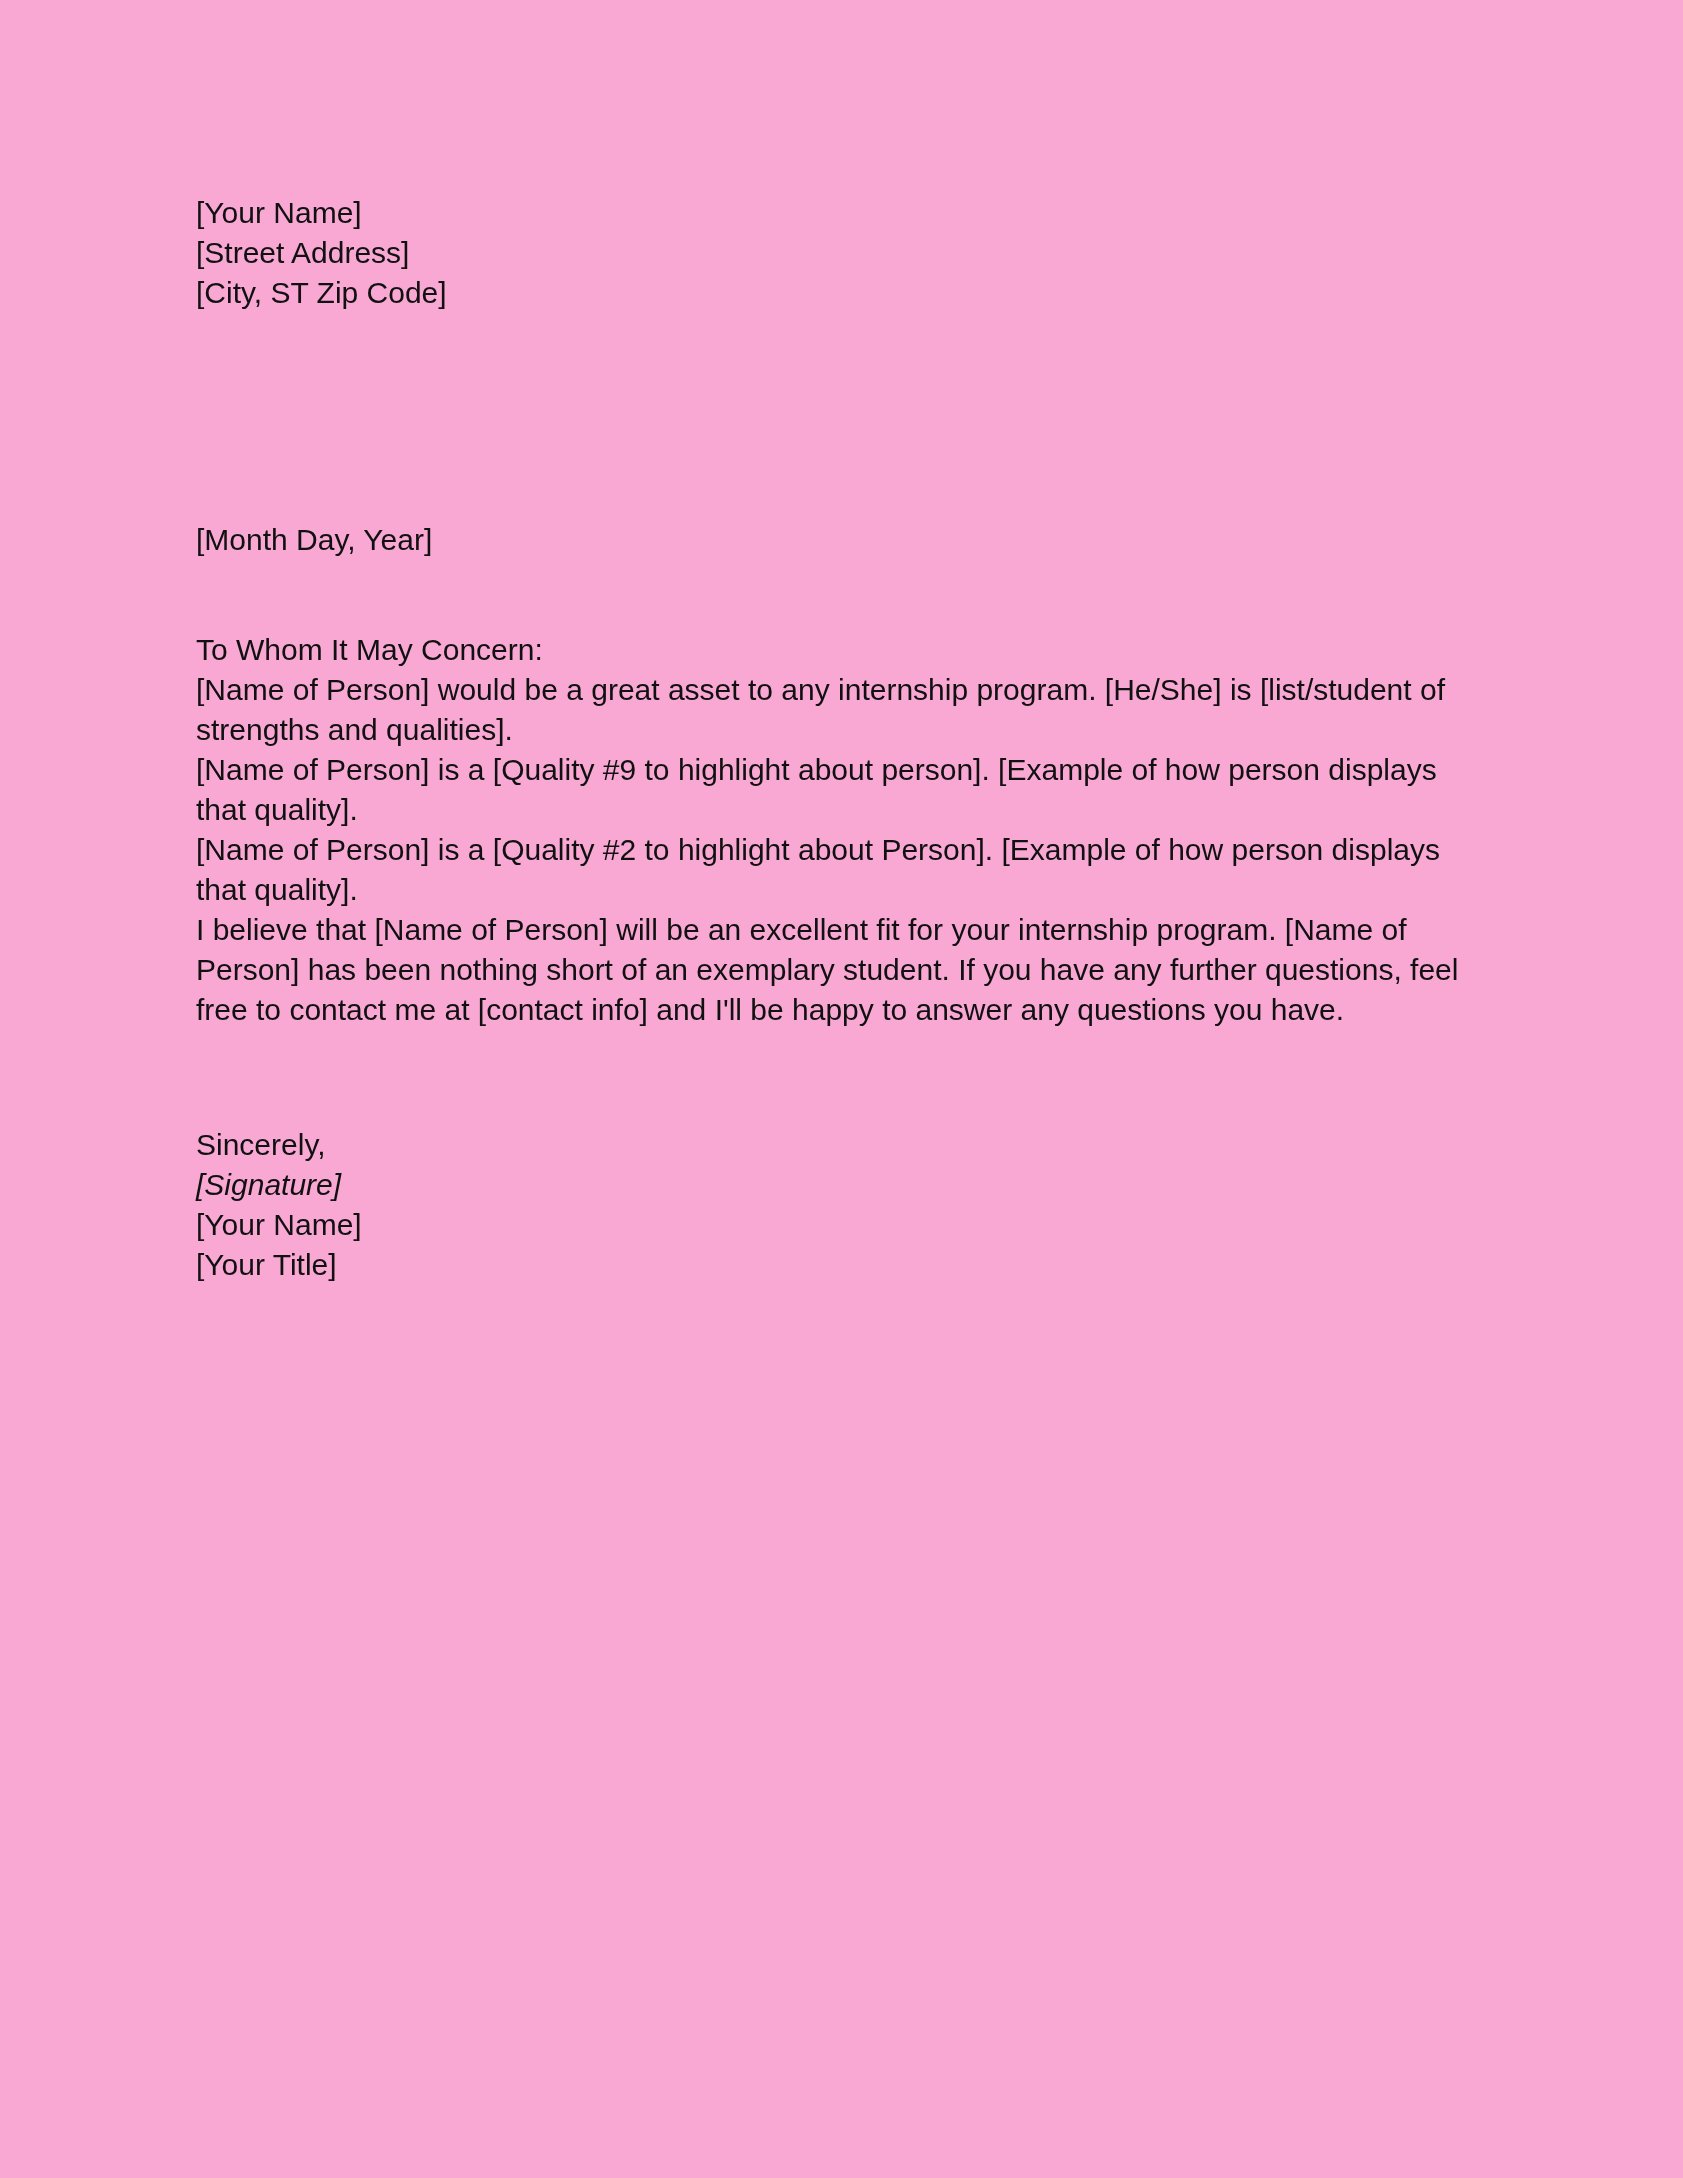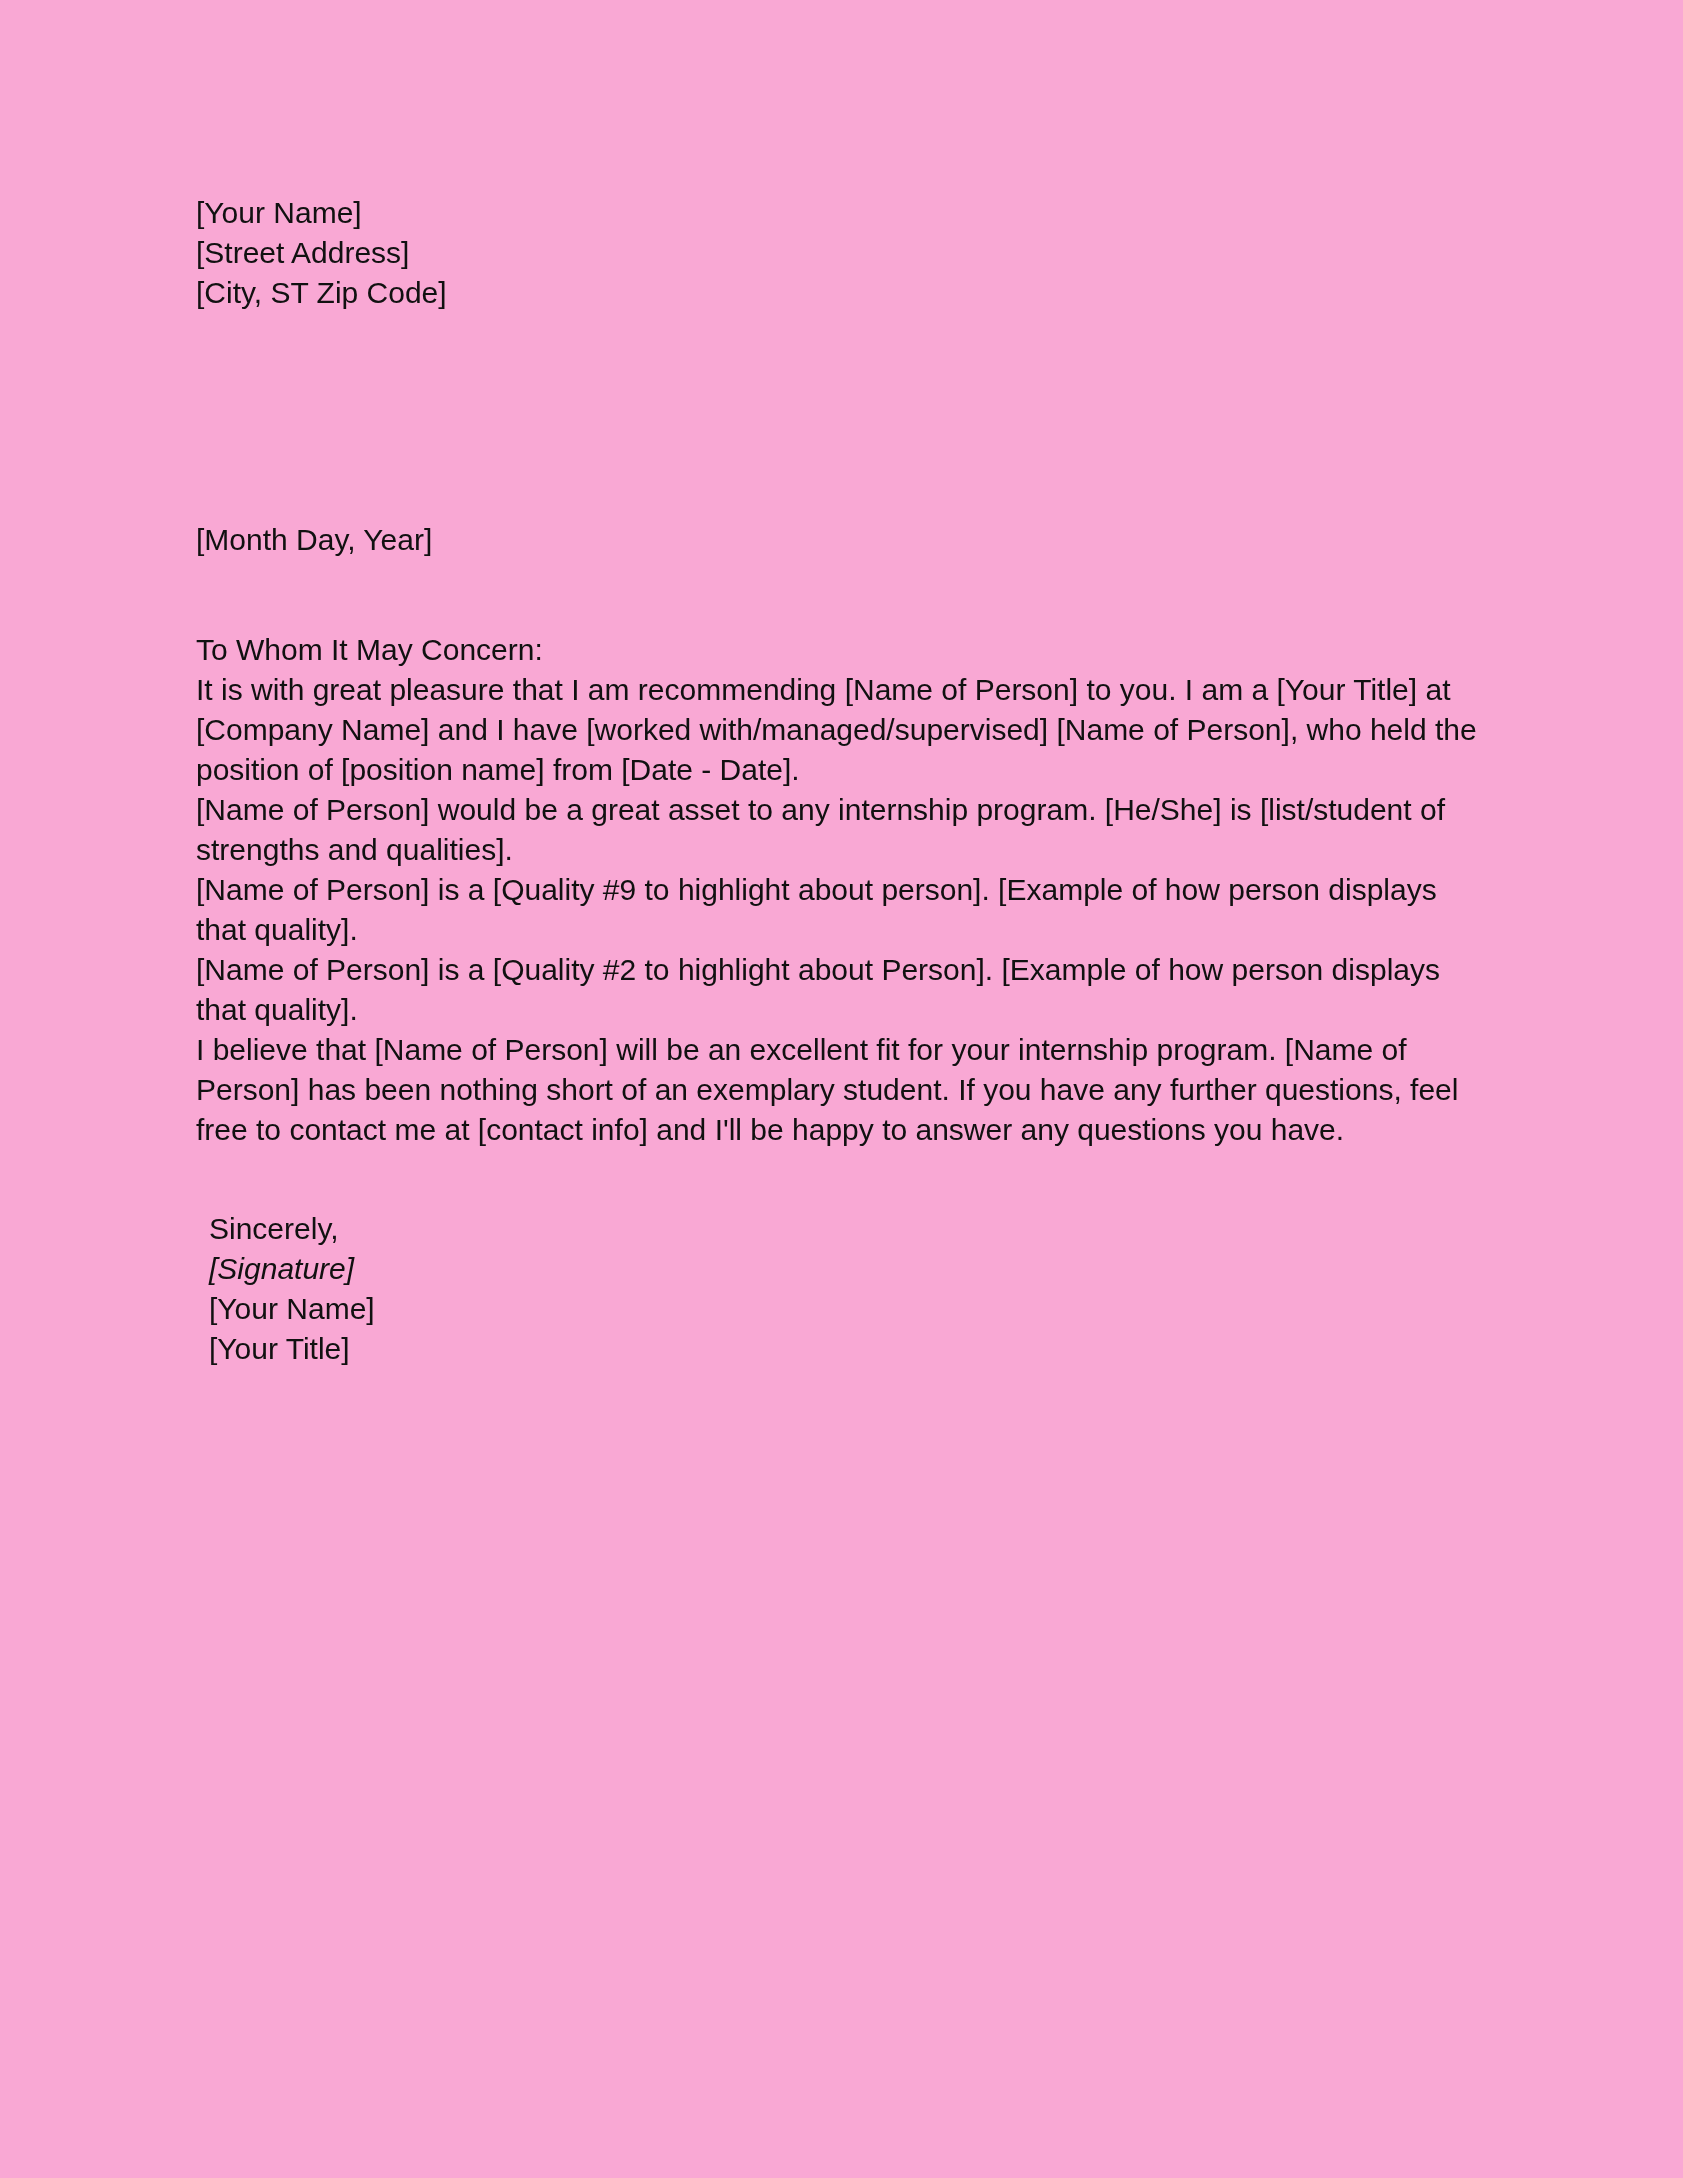--- a/index.html
+++ b/index.html
@@ -23,28 +23,27 @@
     <span class="line">[Street Address]</span>
     <span class="line">[City, ST Zip Code]</span>
   </div>
 
   <div class="block" style="top:520px;">
     <span class="line">[Month Day, Year]</span>
   </div>
 
   <div class="block" style="top:630px;">
     <span class="line">To Whom It May Concern:</span>
-    <span class="para">It is with great pleasure that I am recommending [Name of Person] to you. I am a [Your Title] at [Company Name] and I have [worked with/managed/supervised] [Name of Person], who held the position of [position name] from [Date - Date].</span>
     <span class="para">[Name of Person] would be a great asset to any internship program. [He/She] is [list/student of strengths and qualities].</span>
     <span class="para">[Name of Person] is a [Quality #9 to highlight about person]. [Example of how person displays that quality].</span>
     <span class="para">[Name of Person] is a [Quality #2 to highlight about Person]. [Example of how person displays that quality].</span>
     <span class="para">I believe that [Name of Person] will be an excellent fit for your internship program. [Name of Person] has been nothing short of an exemplary student. If you have any further questions, feel free to contact me at [contact info] and I'll be happy to answer any questions you have.</span>
   </div>
 
-  <div class="block" style="top:1209px;margin-left:13px;">
+  <div class="block" style="top:1125px;">
     <span class="line">Sincerely,</span>
     <span class="line italic">[Signature]</span>
     <span class="line">[Your Name]</span>
     <span class="line">[Your Title]</span>
   </div>
 
 </div>
 
 
 </body></html>

